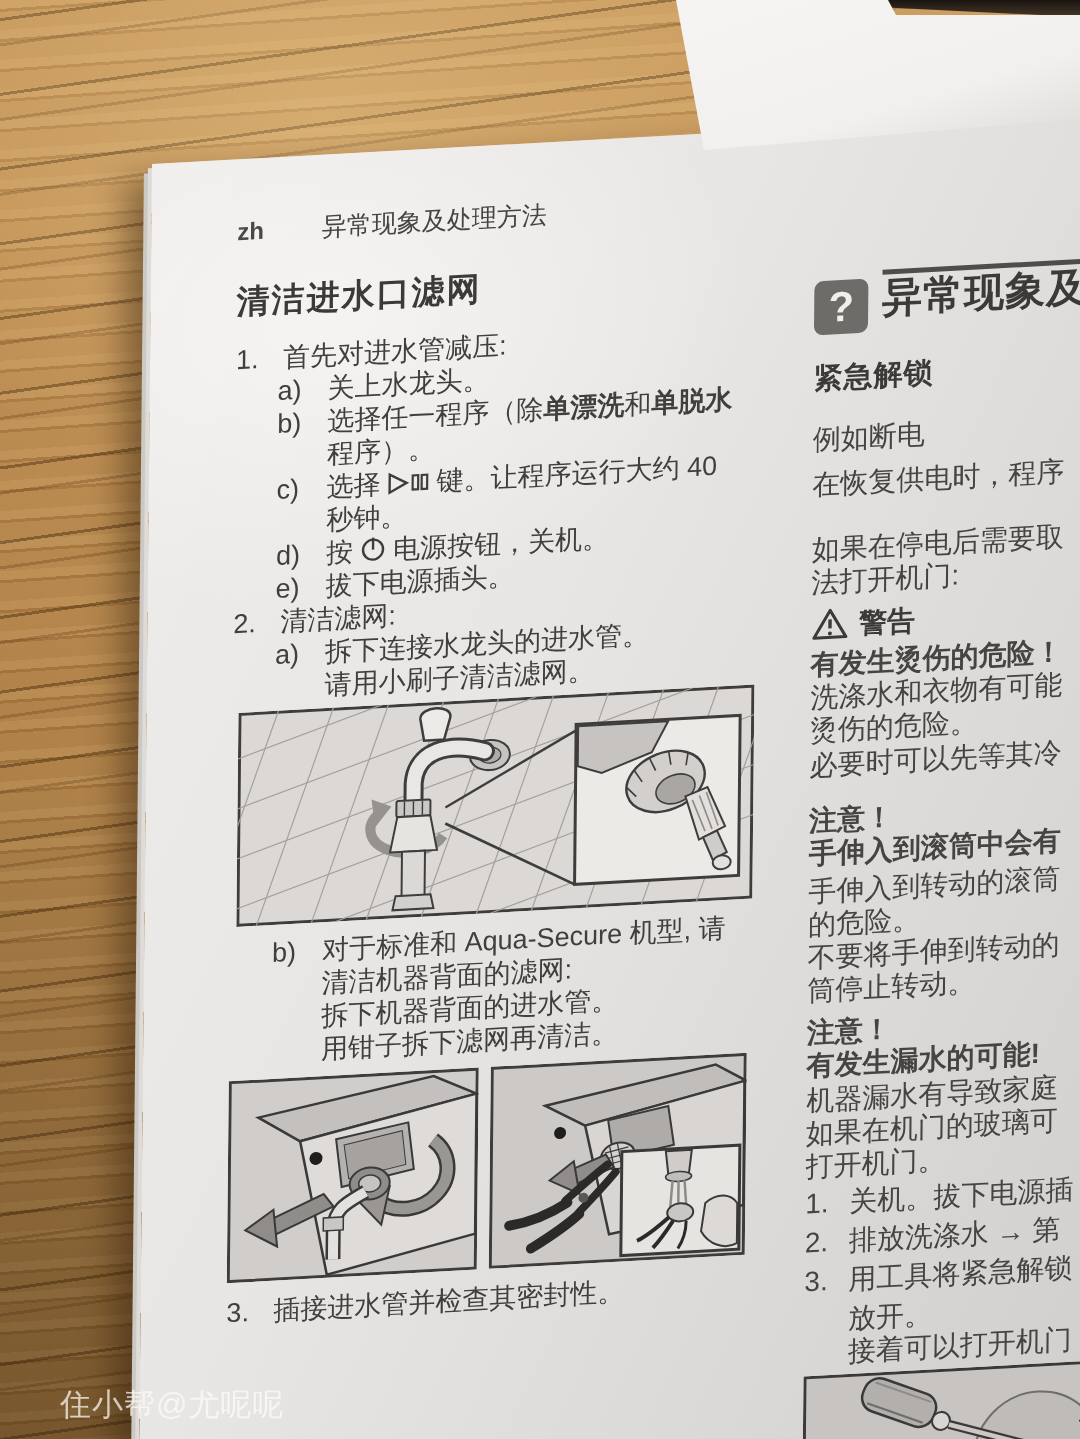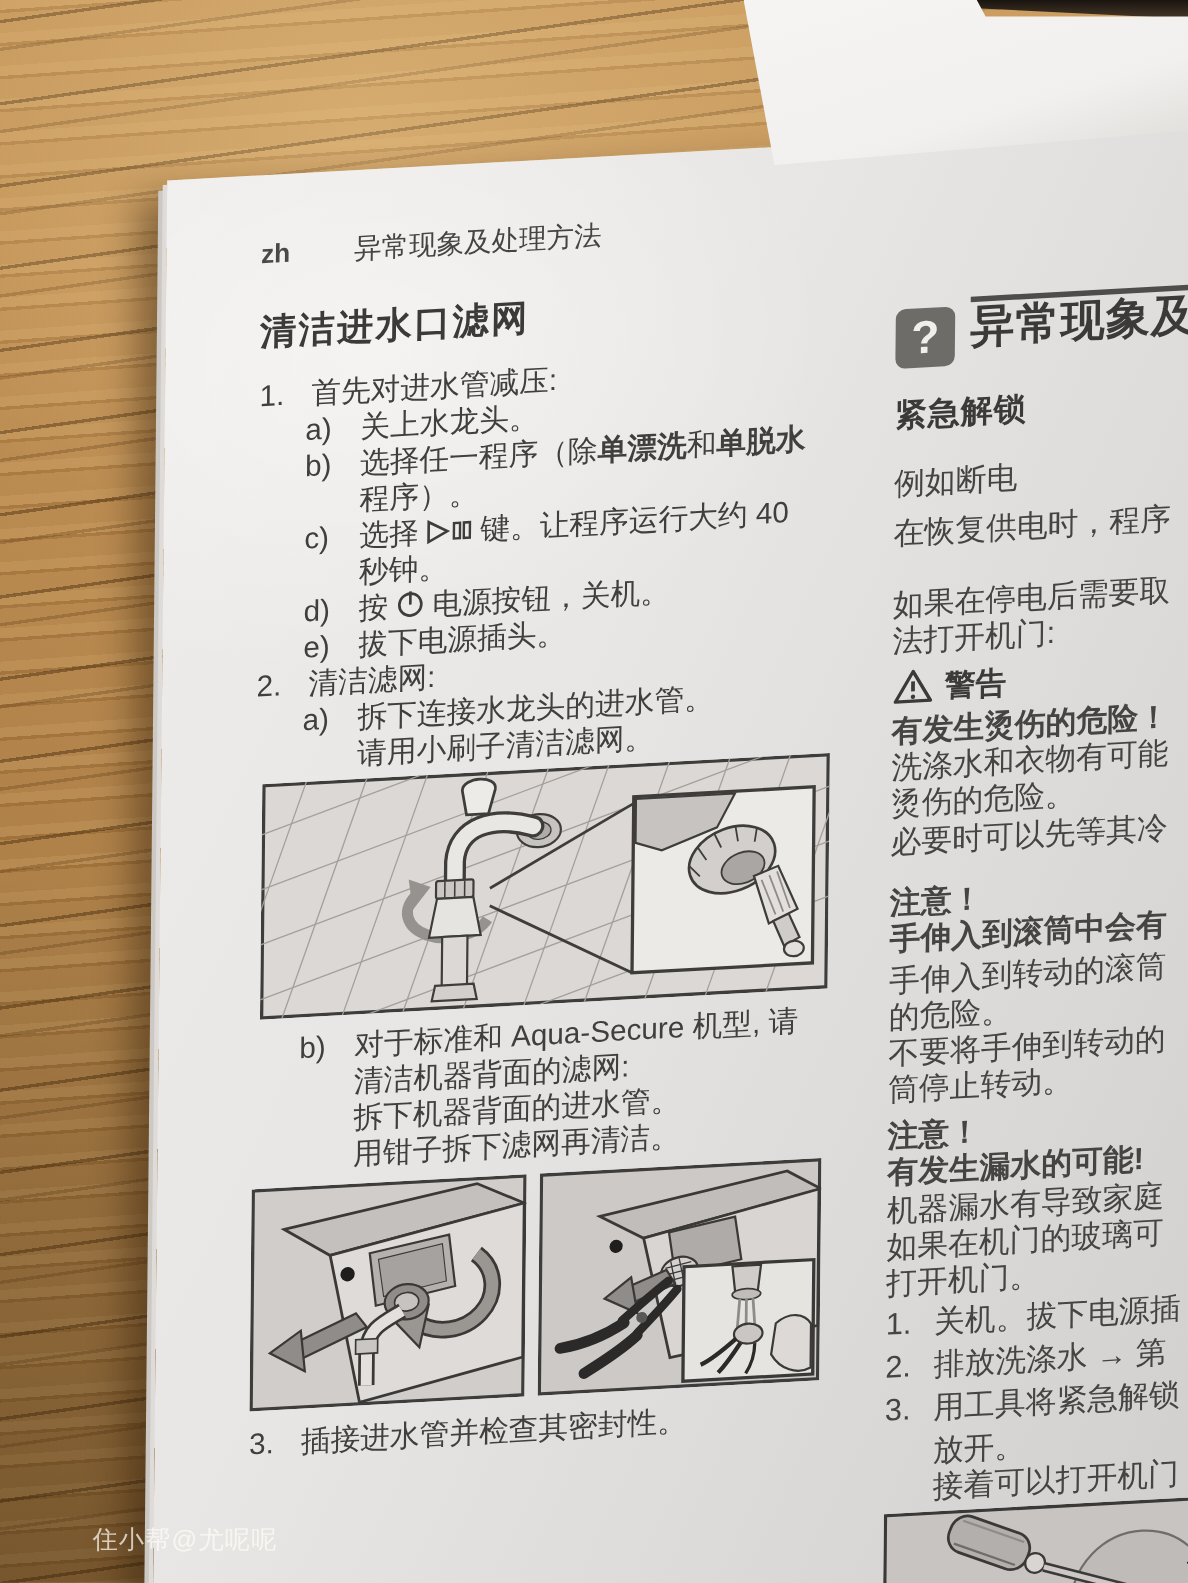--- a/index.html
+++ b/index.html
@@ -71,21 +71,21 @@
   .mb12{margin-bottom:12px;} .mb32{margin-bottom:32px;} .mb9{margin-bottom:9px;}
   .mb22{margin-bottom:22px;} .mb4{margin-bottom:4px;} .mt5{margin-top:5px;} .mt2{margin-top:2px;}
   .warn-row{display:flex;align-items:center;gap:10px;height:34px;margin-bottom:6px;}
   .warn-label{font-weight:bold;font-size:28px;color:#3b3a38;}
   .rc-ol{margin-top:4px;}
   .rc-ol .row{margin-bottom:6px;}
   .rc-ol .num{width:44px;flex:none;}
   .rc-cont{padding-left:44px;}
   .fig3{margin-top:6px;display:block;}
   
-  .watermark{position:absolute;left:84px;top:1384px;z-index:10;font-size:23px;letter-spacing:1px;
+  .watermark{position:absolute;left:60px;top:1384px;z-index:10;font-size:31px;letter-spacing:1px;
     color:rgba(255,252,246,.72);}
 </style>
 </head>
 <body>
 
 <div class="wood"></div>
 <div class="dark-strip"></div>
 <div class="sheet-back"></div>
 
 <div class="page">

